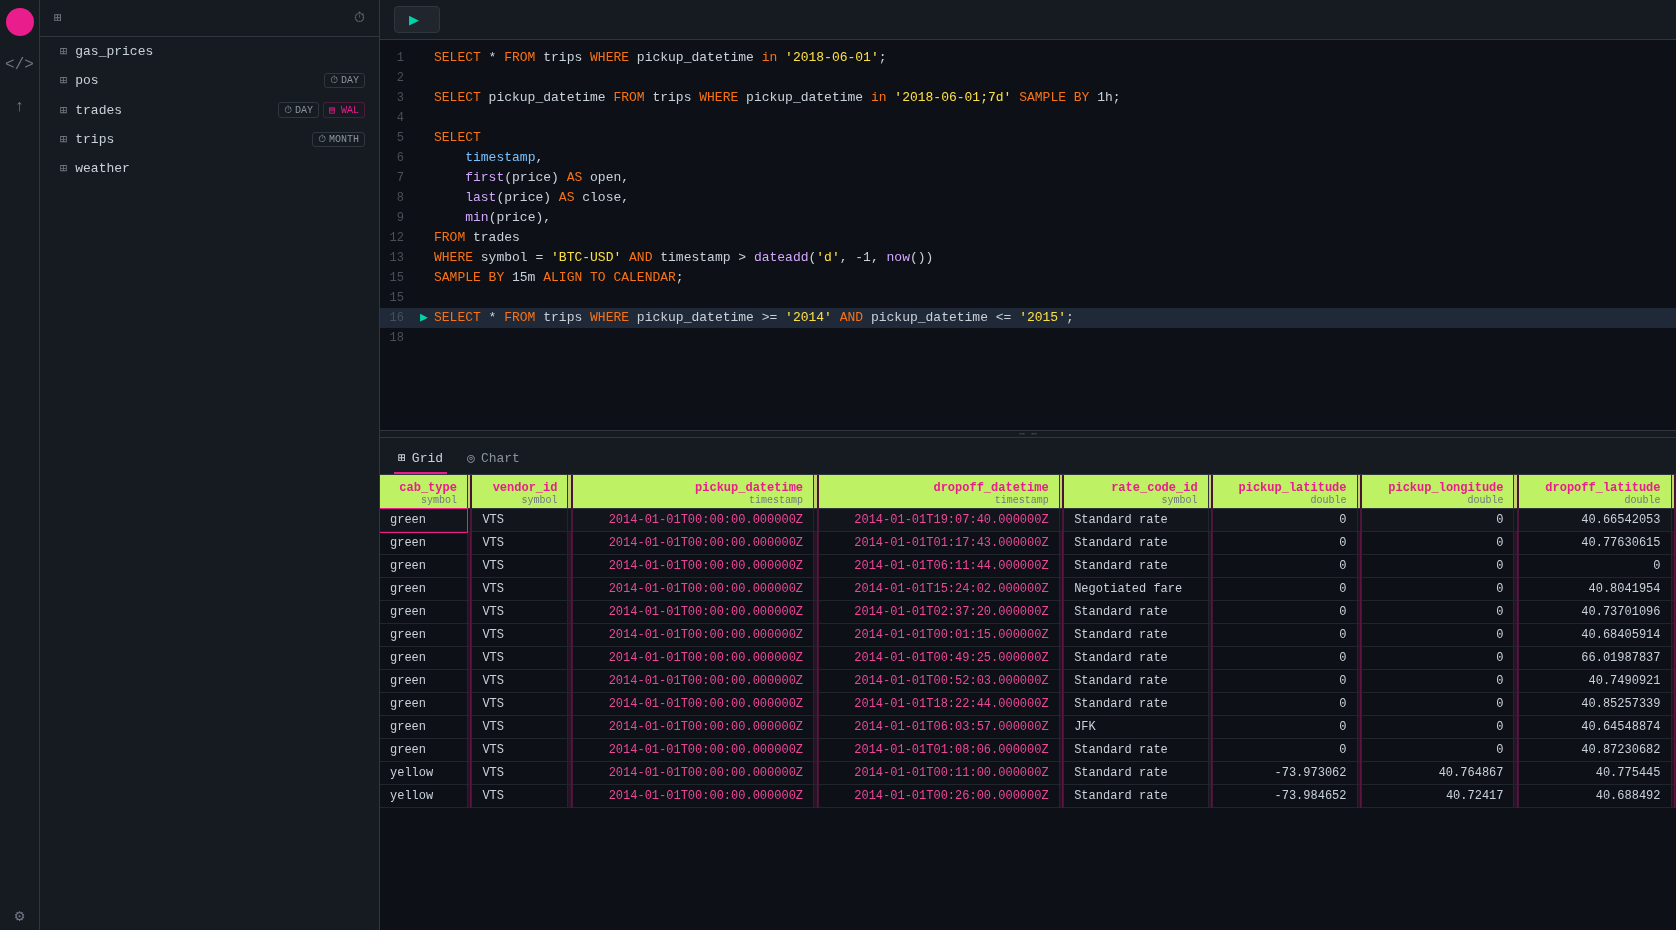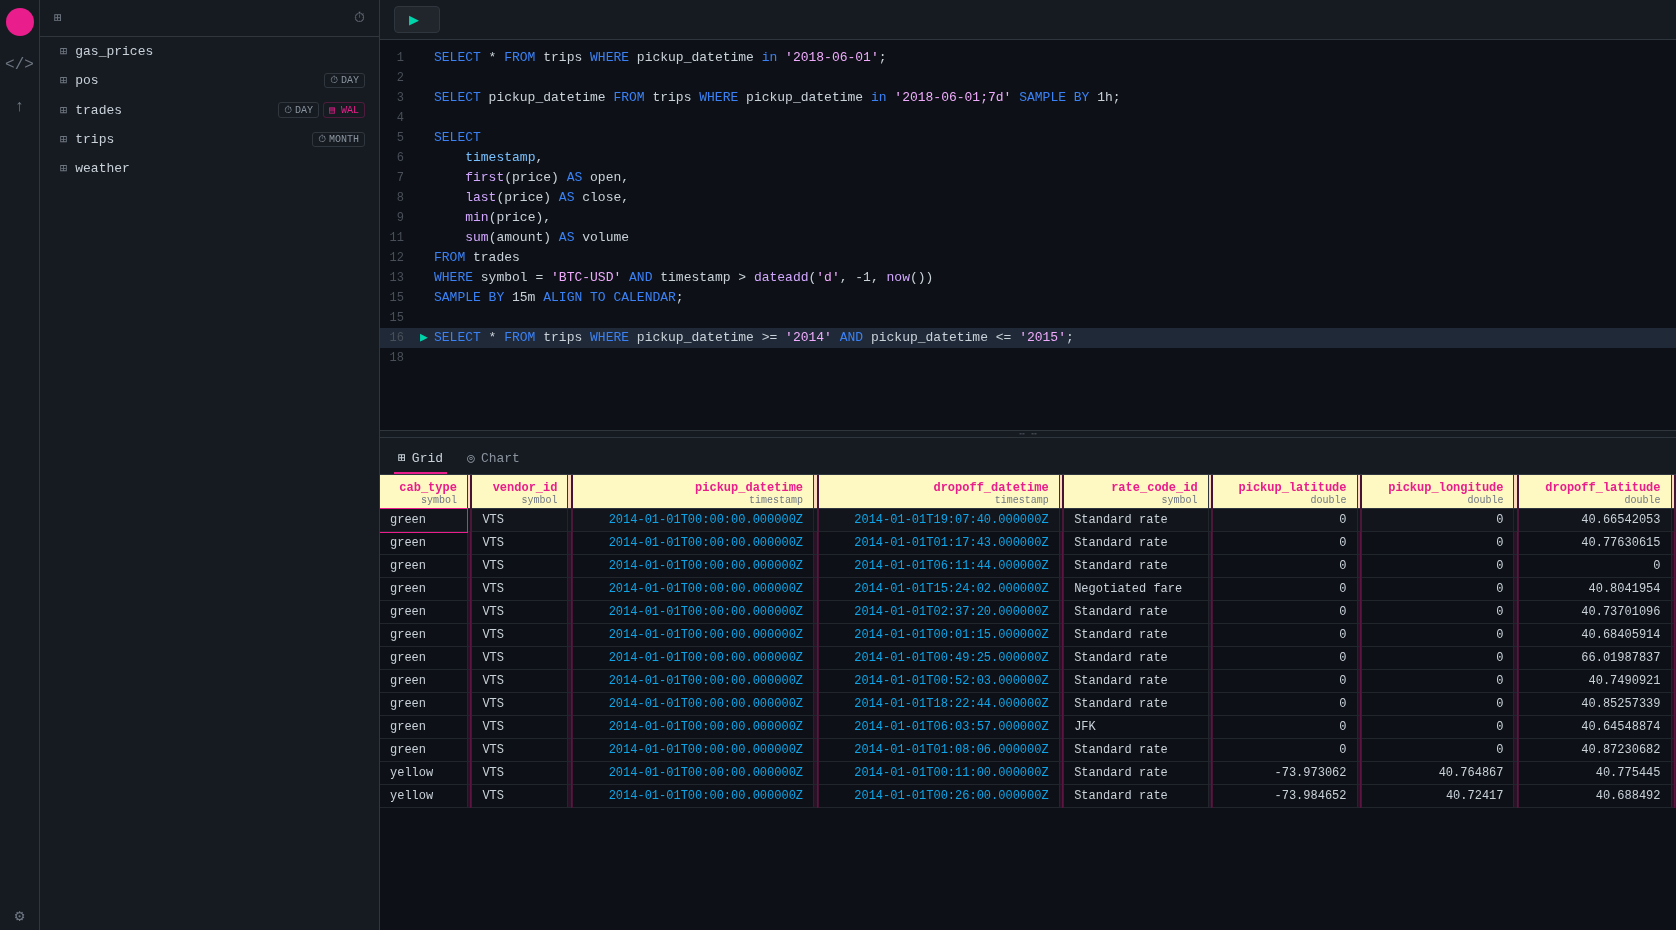--- a/index.html
+++ b/index.html
@@ -174,23 +174,23 @@
     .line-arrow {
       color: #00d4aa;
       min-width: 14px;
       line-height: 20px;
     }
     .code-content {
       line-height: 20px;
       white-space: pre;
       flex: 1;
     }
-    .kw { color: #3b82f6; }
+    .kw { color: #f97316; }
     .fn { color: #d2a8ff; }
-    .str { color: #f0abfc; }
+    .str { color: #fde047; }
     .plain { color: #c9d1d9; }
     .sym { color: #79c0ff; }
 
     
     .resize-handle {
       height: 8px;
       background: #161b22;
       border-top: 1px solid #30363d;
       border-bottom: 1px solid #30363d;
       display: flex;
@@ -236,21 +236,21 @@
     .data-table-wrapper {
       flex: 1;
       overflow: auto;
     }
     .data-table {
       width: 100%;
       border-collapse: collapse;
       font-size: 12px;
     }
     .data-table thead tr {
-      background: #fef9c3;
+      background: #bef264;
       position: sticky;
       top: 0;
     }
     .data-table th {
       text-align: right;
       padding: 6px 10px 2px;
       border-right: 1px solid #30363d;
       border-bottom: 1px solid #30363d;
       font-weight: 600;
       color: #e91e8c;
@@ -268,21 +268,21 @@
       border-right: 1px solid #21262d;
       border-bottom: 1px solid #21262d;
       white-space: nowrap;
       text-align: right;
     }
     .data-table td.text-left { text-align: left; }
     .data-table tbody tr:first-child td { background: #21262d44; }
     .selected-cell {
       outline: 1px solid #e91e8c;
     }
-    .dt-cyan { color: #0ea5e9; }
+    .dt-cyan { color: #ec4899; }
     .col-sep {
       width: 4px;
       background: #e91e8c22;
       padding: 0 !important;
       border-right: 2px solid #e91e8c44 !important;
     }
   </style>
 </head>
 <body>
 
@@ -397,25 +397,20 @@
       </div>
       <div class="code-line">
         <span class="line-num">8</span>
         <span class="line-arrow"></span>
         <span class="code-content"><span class="plain">    </span><span class="fn">last</span><span class="plain">(price) </span><span class="kw">AS</span><span class="plain"> close,</span></span>
       </div>
       <div class="code-line">
         <span class="line-num">9</span>
         <span class="line-arrow"></span>
         <span class="code-content"><span class="plain">    </span><span class="fn">min</span><span class="plain">(price),</span></span>
-      </div>
-      <div class="code-line">
-        <span class="line-num">11</span>
-        <span class="line-arrow"></span>
-        <span class="code-content"><span class="plain">    </span><span class="fn">sum</span><span class="plain">(amount) </span><span class="kw">AS</span><span class="plain"> volume</span></span>
       </div>
       <div class="code-line">
         <span class="line-num">12</span>
         <span class="line-arrow"></span>
         <span class="code-content"><span class="kw">FROM</span><span class="plain"> trades</span></span>
       </div>
       <div class="code-line">
         <span class="line-num">13</span>
         <span class="line-arrow"></span>
         <span class="code-content"><span class="kw">WHERE</span><span class="plain"> symbol = </span><span class="str">'BTC-USD'</span><span class="plain"> </span><span class="kw">AND</span><span class="plain"> timestamp &gt; </span><span class="fn">dateadd</span><span class="plain">(</span><span class="str">'d'</span><span class="plain">, -1, </span><span class="fn">now</span><span class="plain">())</span></span>

